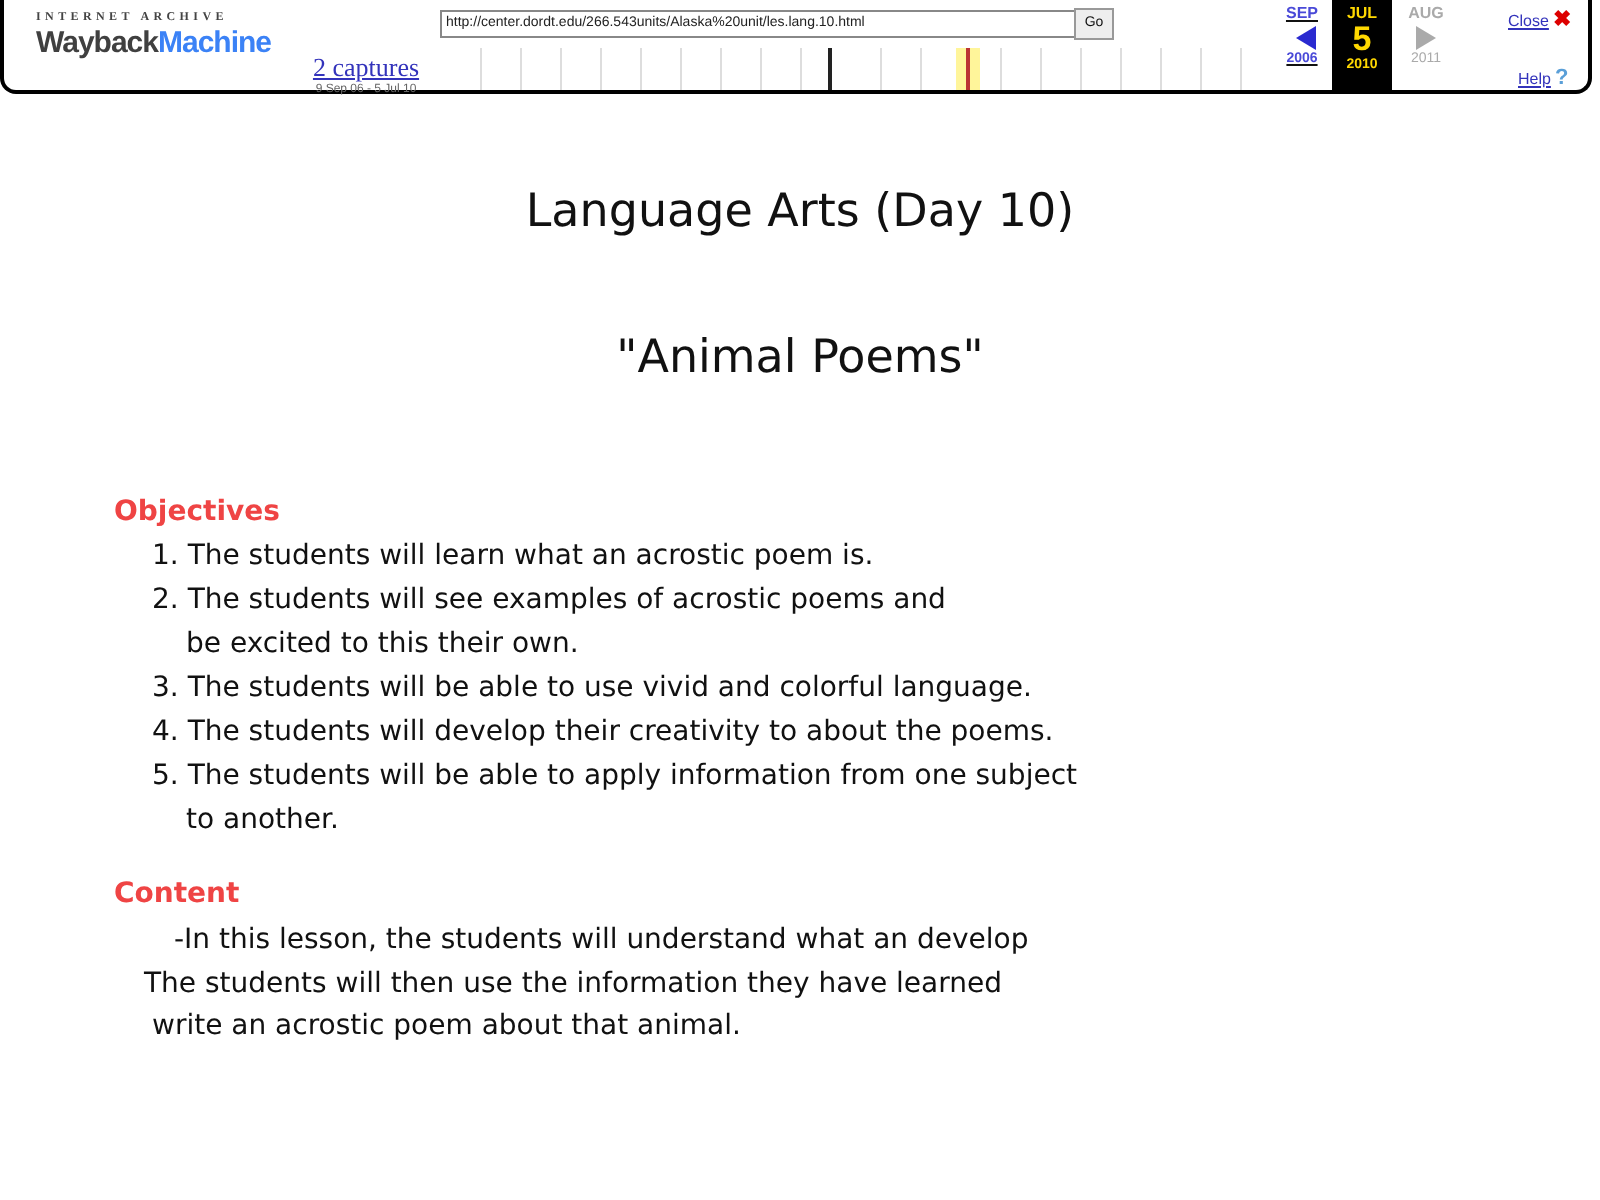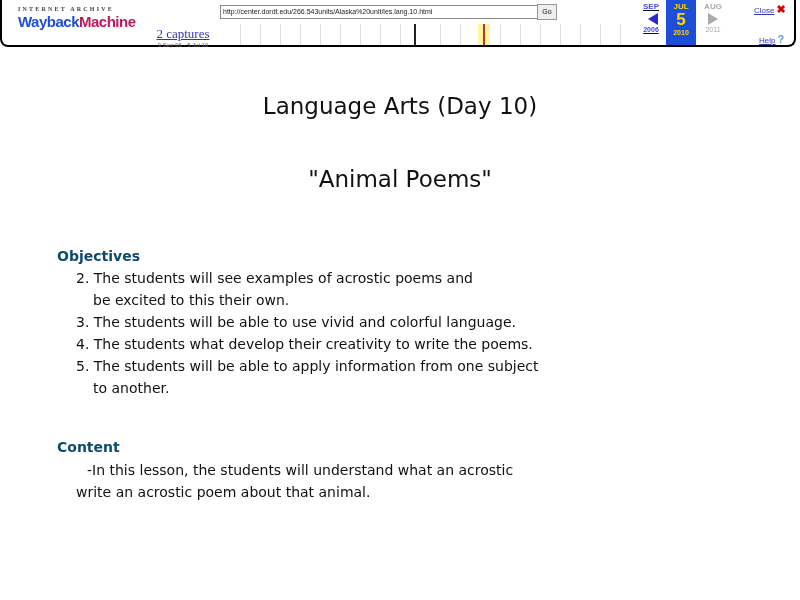--- a/index.html
+++ b/index.html
@@ -3,36 +3,36 @@
 <meta charset="utf-8">
 <style>
   html, body { margin:0; padding:0; width:800px; height:600px; overflow:hidden; background:#fff; }
   body { font-family: "DejaVu Sans", sans-serif; color:#111; position:relative; }
 
   
   .wb-bar { position:absolute; left:0; top:0; width:796px; height:47px; border:2px solid #000; border-top:none; border-radius:0 0 8px 8px; background:#fff; box-sizing:border-box; }
   .wb-logo { position:absolute; left:16px; top:6px; width:96px; height:36px; }
   .wb-logo .ia { font-family:"Liberation Serif", serif; font-size:6px; letter-spacing:2.2px; color:#444; font-weight:bold; }
   .wb-logo .wm { margin-top:2px; font-family:"Liberation Sans", sans-serif; font-weight:bold; font-size:15px; letter-spacing:-0.5px; line-height:16px; }
-  .wb-logo .wm .way { color:#1d4ed8;text-align:center; }
-  .wb-logo .wm .back { color:#be185d; }
+  .wb-logo .wm .way { color:#404040;text-align:center; }
+  .wb-logo .wm .back { color:#3b82f6; }
   .wb-captures { position:absolute; left:136px; top:26px; width:90px; text-align:center; }
   .wb-captures a { font-family:Liberation Serif, serif; font-size:13px; color:#3333bb; text-decoration:underline; display:block; }
   .wb-captures .range { font-family:"Liberation Sans", sans-serif; font-size:6px; color:#666; }
   .wb-url { position:absolute; left:218px; top:5px; width:312px; height:12px; border:1px solid #888; font-family:"Liberation Sans", sans-serif; font-size:7px; line-height:12px; padding:0 2px; color:#222; box-sizing:content-box; background:#fff; }
   .wb-go { position:absolute; left:535px; top:4px; width:18px; height:14px; border:1px solid #999; background:#eee; font-family:"Liberation Sans", sans-serif; font-size:7px; text-align:center; line-height:14px; }
   .wb-timeline { position:absolute; left:230px; top:24px; width:395px; height:21px; }
   .wb-tick { position:absolute; top:0; width:1px; height:21px; background:#ddd; }
   .wb-highlight { position:absolute; left:246px; top:0; width:12px; height:21px; background:#fff59a; }
   .wb-cap-black { position:absolute; left:182px; top:0; width:2px; height:21px; background:#222; }
   .wb-cap-red { position:absolute; left:251px; top:0; width:2px; height:21px; background:#b33; }
   .wb-nav { position:absolute; left:634px; top:0; width:96px; height:45px; font-family:"Liberation Sans", sans-serif; }
   .wb-nav .col { position:absolute; top:0; width:30px; text-align:center; }
   .wb-nav .prev { left:0;text-decoration:underline; }
-  .wb-nav .cur { left:30px; background:#1d4ed8; height:45px; }
+  .wb-nav .cur { left:30px; background:#000000; height:45px; }
   .wb-nav .next { left:62px; }
   .wb-nav .mon { font-size:8px; font-weight:bold; margin-top:2px; }
   .wb-nav .prev .mon { color:#4a4ad8; }
   .wb-nav .cur .mon { color:#ffd800; }
   .wb-nav .next .mon { color:#aaa; }
   .wb-nav .day { font-size:17px; font-weight:bold; color:#ffd800; line-height:18px; }
   .wb-nav .yr { font-size:7px; font-weight:bold; }
   .wb-nav .prev .yr { color:#4a4ad8; margin-top:1px; }
   .wb-nav .cur .yr { color:#ffd800; }
   .wb-nav .next .yr { color:#aaa; font-weight:normal; margin-top:1px; }
@@ -42,21 +42,21 @@
   .wb-close a { color:#3333bb; text-decoration:underline; }
   .wb-close .x { color:#d00; font-weight:bold; font-size:11px; margin-left:2px; }
   .wb-help { position:absolute; left:757px; top:33px; font-family:"Liberation Sans", sans-serif; font-size:8px; }
   .wb-help a { color:#3333bb; text-decoration:underline; }
   .wb-help .q { color:#5a9fd8; font-weight:bold; font-size:11px; margin-left:2px; }
 
   
   .title { position:absolute; left:0; width:800px; text-align:center; font-family:"DejaVu Sans", sans-serif; font-size:23px; color:#111; }
   .t1 { top:93px;text-align:center; }
   .t2 { top:166px; }
-  .section-h { position:absolute; left:57px; font-size:14px; font-weight:bold; color:#0c4a6e; }
+  .section-h { position:absolute; left:57px; font-size:14px; font-weight:bold; color:#ef4444; }
   .obj-list { position:absolute; left:76px; top:267px; width:520px; font-size:14px; line-height:22px; }
   .obj-list .row { white-space:nowrap; }
   .obj-list .cont { padding-left:17px; }
   .content-p { position:absolute; left:72px; top:460px; width:520px; font-size:14px; line-height:21.5px; }
   .content-p .l { white-space:nowrap; }
   em { font-style:italic; }
 </style>
 </head>
 <body>
 
@@ -122,27 +122,29 @@
   <div class="wb-help">
     <a>Help</a><span class="q">?</span>
   </div>
 </div>
 
 <div class="title t1">Language Arts (Day 10)</div>
 <div class="title t2">"Animal Poems"</div>
 
 <div class="section-h" style="top:248px">Objectives</div>
 <div class="obj-list">
+  <div class="row"><span>1.</span> <span>The students will learn what an acrostic poem is.</span></div>
   <div class="row"><span>2.</span> <span>The students will see examples of acrostic poems and</span></div>
   <div class="row cont">be excited to this their own.</div>
   <div class="row"><span>3.</span> <span>The students will be able to use vivid and colorful language.</span></div>
-  <div class="row"><span>4.</span> <span>The students what develop their creativity to write the poems.</span></div>
+  <div class="row"><span>4.</span> <span>The students will develop their creativity to about the poems.</span></div>
   <div class="row"><span>5.</span> <span>The students will be able to apply information from one subject</span></div>
   <div class="row cont">to another.</div>
 </div>
 
 <div class="section-h" style="top:439px">Content</div>
 <div class="content-p">
-  <div class="l" style="padding-left:15px">-In this lesson, the students will understand what an acrostic</div>
+  <div class="l" style="padding-left:15px">-In this lesson, the students will understand what an develop</div>
+  <div class="l">The students will then use the information they have learned</div>
   <div class="l" style="padding-left:4px">write an acrostic poem about that animal.</div>
 </div>
 
 <div class="section-h" style="top:613px">Resources</div>
 
 </body></html>

